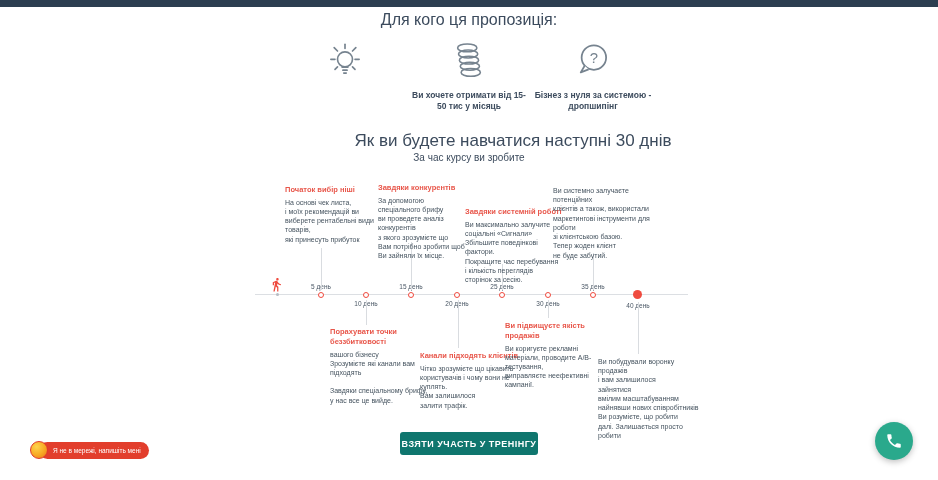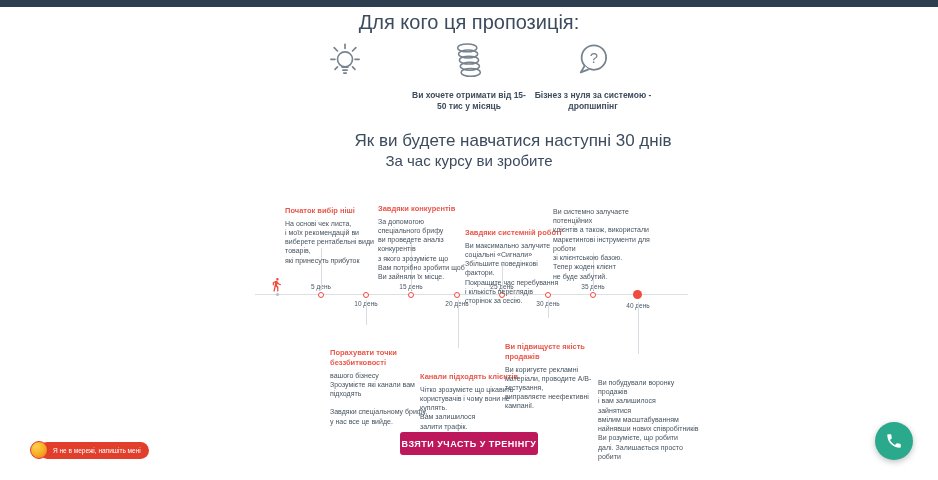--- a/index.html
+++ b/index.html
@@ -3,55 +3,55 @@
 <meta charset="utf-8">
 <style>
   * { margin:0; padding:0; box-sizing:border-box; }
   html,body { background:#fff; }
   body { font-family:"Liberation Sans", sans-serif; color:#3c4b5d; }
   .page { position:relative; width:938px; height:480px; background:#ffffff; overflow:hidden; margin:0 auto; }
 
   .top-bar { position:absolute; left:0; top:0; width:938px; height:7px; background:#2c3e50; }
 
   .audience-title { position:absolute; left:0; top:11px; width:938px; text-align:center;
-    font-size:20px; font-weight:500; color:#3c4b5d; }
+    font-size:16px; font-weight:500; color:#3c4b5d; }
 
   .audience-row { position:absolute; left:283px; top:38px; width:372px; display:flex; }
   .audience-item { width:124px; display:flex; flex-direction:column; align-items:center; }
   .audience-icon { height:46px; display:flex; align-items:center; justify-content:center; }
   .audience-label { margin-top:6px; text-align:center; font-size:8.5px; font-weight:700;
     line-height:1.35; color:#3c4b5d; width:118px; }
 
   .course-title { position:absolute; left:0; top:131px; width:938px; text-align:center;
     font-size:17px; font-weight:500; color:#3c4b5d;margin-left:44px; }
   .course-subtitle { position:absolute; left:0; top:152px; width:938px; text-align:center;
-    font-size:15px; color:#3c4b5d; }
+    font-size:10px; color:#3c4b5d; }
 
   .tl-line { position:absolute; left:255px; top:294px; width:433px; height:1px; background:#dcdfe3; }
   .tl-runner { position:absolute; left:269px; top:277px; width:15px; height:15px; }
   .tl-start-dot { position:absolute; left:276px; top:293px; width:3px; height:3px; border-radius:50%; background:#b7bdc4; }
 
   .tl-dot { position:absolute; top:291.5px; width:6px; height:6px; border-radius:50%;
     background:#fff; border:1.5px solid #ef4b3f; }
   .tl-dot-final { position:absolute; top:290px; width:9px; height:9px; border-radius:50%;
     background:#ef4b3f; border:none; }
 
   .tl-day { position:absolute; font-size:6.5px; color:#4a5765; transform:translateX(-50%); white-space:nowrap; }
   .tl-day.above { top:283px; }
   .tl-day.below { top:300px; }
 
   .tl-conn { position:absolute; width:1px; background:#d9dce0; }
 
-  .tl-block { position:absolute;margin-top:21px; }
+  .tl-block { position:absolute; }
   .tl-block-title { font-size:7.5px; font-weight:700; color:#e8564a; line-height:1.3;
     white-space:pre-line; margin-bottom:3px; }
   .tl-block-body { font-size:7px; color:#45535f; line-height:1.32; white-space:pre-line; }
 
   .cta-button { position:absolute; left:400px; top:432px; width:138px; height:23px;
-    background:#be185d; border:none; border-radius:3px; color:#ffffff; font-family:"Liberation Sans",sans-serif;
+    background:#0f766e; border:none; border-radius:3px; color:#ffffff; font-family:"Liberation Sans",sans-serif;
     font-size:9px; font-weight:700; letter-spacing:0.5px; cursor:pointer;
     display:flex; align-items:center; justify-content:center; }
 
   .chat-widget { position:absolute; left:30px; top:441px; height:18px; display:flex; align-items:center; cursor:pointer; }
   .chat-avatar { position:absolute; left:0; top:0; width:18px; height:18px; border-radius:50%;
     background:radial-gradient(circle at 35% 30%, #ffd34d 0%, #f7a823 55%, #e8731d 100%);
     border:1px solid #e0392b; z-index:2; }
   .chat-pill { margin-left:9px; height:17px; background:#e23e2c; border-radius:9px;
     display:flex; align-items:center; padding:0 8px 0 14px; }
   .chat-label { font-size:6.5px; color:#ffffff; white-space:nowrap; }

